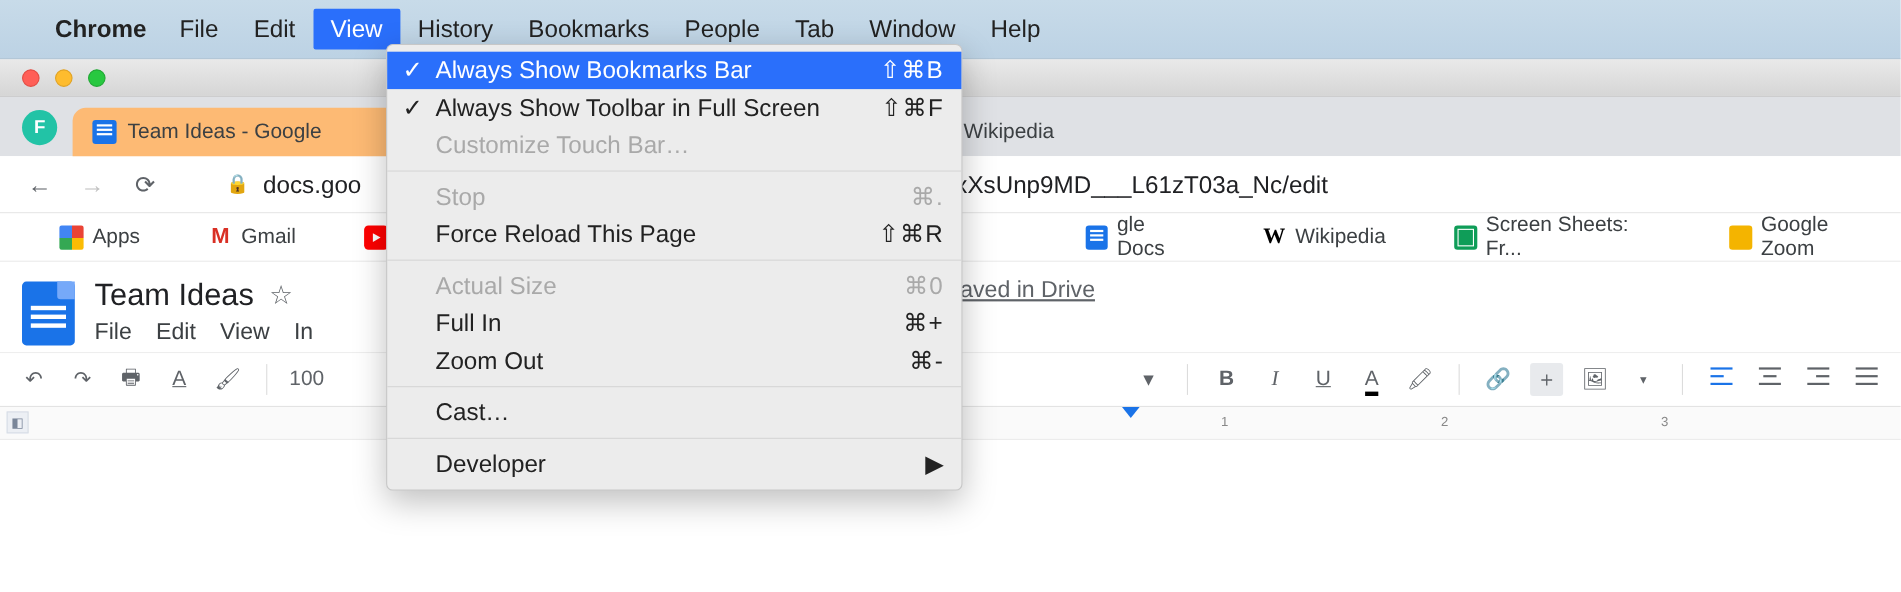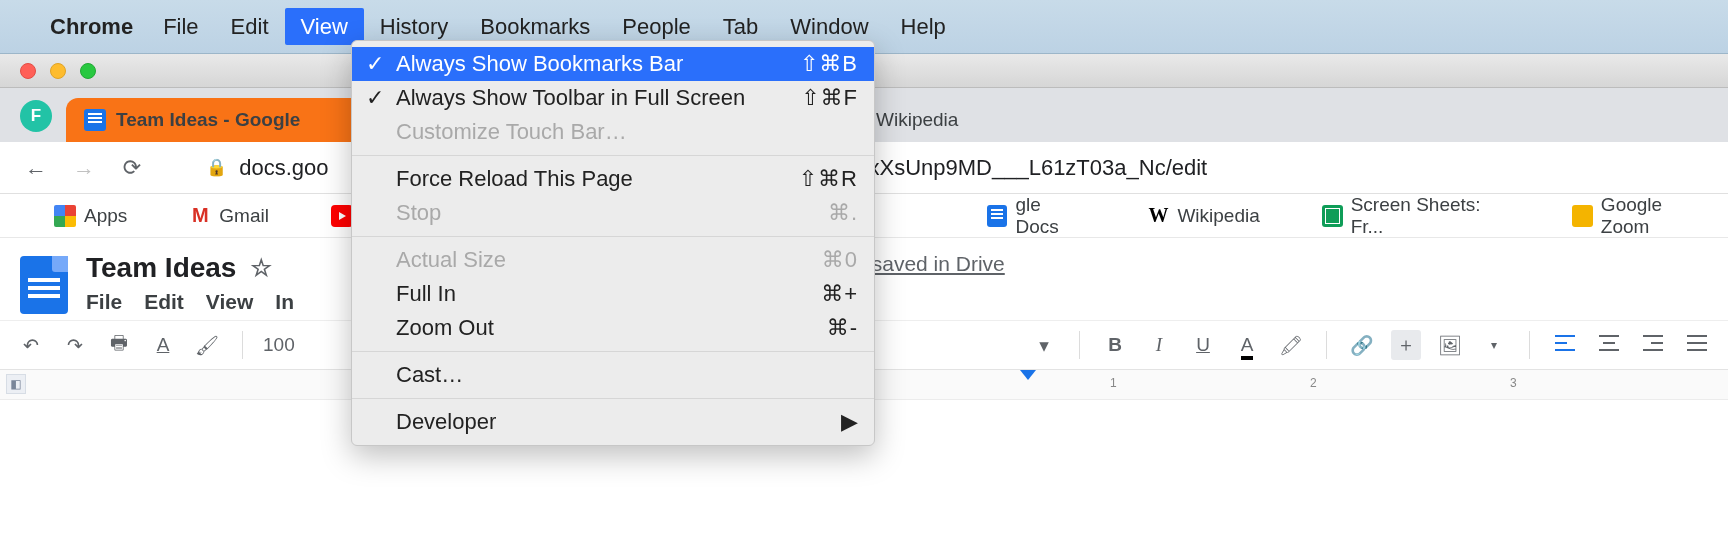--- a/index.html
+++ b/index.html
@@ -16,21 +16,21 @@
   .titlebar { height: 34px; background: linear-gradient(#e9e9e9,#d6d6d6); border-bottom: 1px solid #bcbcbc; display:flex; align-items:center; padding-left:20px; gap:14px;}
   .dot { width:16px; height:16px; border-radius:50%; }
   .dot.red{background:#ff5f57;border:1px solid #e24d44;}
   .dot.yellow{background:#febc2e;border:1px solid #e0a326;}
   .dot.green{background:#28c840;border:1px solid #22a835;}
 
   
   .tabstrip { height: 54px; background: #dfe1e5; display:flex; align-items:flex-end; padding-left: 14px; }
   .avatar { width:32px;height:32px;border-radius:50%;background:#22c3a6;color:#fff;display:flex;align-items:center;justify-content:center;font-weight:600;margin:0 14px 10px 6px;font-size:17px;}
   .tab { height: 44px; display:flex; align-items:center; padding:0 18px; gap:10px; font-size:19px; color:#3c4043; min-width:380px; position:relative;}
-  .tab.active { background:#f97316; border-top-left-radius:12px; border-top-right-radius:12px;font-weight:bold; }
+  .tab.active { background:#fdba74; border-top-left-radius:12px; border-top-right-radius:12px; }
   .tab .close { margin-left:auto; font-size:18px; color:#5f6368;}
   .favicon { width:22px; height:22px; display:flex; align-items:center; justify-content:center; font-size:14px;}
   .favicon.docs { background:#1a73e8; border-radius:3px; position:relative; }
   .favicon.docs::after{content:"";position:absolute;top:4px;left:4px;right:4px;height:2px;background:#fff;box-shadow:0 4px 0 #fff,0 8px 0 #fff;}
   .favicon.youtube{background:#ff0000;border-radius:4px;color:#fff;}
   .favicon.youtube::after{content:"";width:0;height:0;border-left:7px solid #fff;border-top:4px solid transparent;border-bottom:4px solid transparent;margin-left:2px;}
   .favicon.wikipedia{color:#000;font-family:Georgia,serif;font-weight:700;font-size:20px;}
 
   
   .navrow { height:52px; background:#fff; border-bottom:1px solid #e0e0e0; display:flex; align-items:center; padding:0 22px; gap:20px; font-size:22px; color:#5f6368;}
@@ -47,21 +47,21 @@
   .bmicon.sheets{background:#0f9d58;border-radius:3px;position:relative;}
   .bmicon.sheets::after{content:"";position:absolute;inset:3px;border:1px solid #fff;}
   .bmicon.slides{background:#f4b400;border-radius:3px;}
 
   
   .docs-area{position:relative; background:#fff;}
   .docs-header{display:flex;align-items:flex-start;padding:14px 20px 6px 20px;gap:18px;}
   .docs-logo{width:48px;height:58px;background:#1a73e8;border-radius:4px;position:relative;margin-top:4px;}
   .docs-logo::before{content:"";position:absolute;right:0;top:0;width:16px;height:16px;background:#76a9f9;border-bottom-left-radius:3px;}
   .docs-logo::after{content:"";position:absolute;left:8px;right:8px;top:22px;height:4px;background:#fff;box-shadow:0 8px 0 #fff,0 16px 0 #fff;}
-  .docs-titles{display:flex;flex-direction:column;gap:6px;font-weight:bold;}
+  .docs-titles{display:flex;flex-direction:column;gap:6px;}
   .title-row{display:flex;align-items:center;gap:14px;}
   .doc-title{font-size:28px;color:#202124;}
   .star{font-size:24px;color:#5f6368;}
   .docs-menus{display:flex;gap:22px;font-size:21px;color:#3c4043;}
   .saved-link{color:#5f6368;text-decoration:underline;margin-left:520px;font-size:21px;}
 
   
   .docs-toolbar{height:50px;border-top:1px solid #eee;border-bottom:1px solid #e3e3e3;display:flex;align-items:center;padding:0 16px;gap:14px;color:#5f6368;font-size:19px;}
   .sep{width:1px;height:28px;background:#dcdcdc;margin:0 6px;}
   .tbtn{min-width:30px;text-align:center;cursor:pointer;}
@@ -243,28 +243,28 @@
     </div>
     <div class="dd-item">
       <span class="check">✓</span>
       <span>Always Show Toolbar in Full Screen</span>
       <span class="shortcut">⇧⌘F</span>
     </div>
     <div class="dd-item disabled">
       <span>Customize Touch Bar…</span>
     </div>
     <div class="dd-sep"></div>
-    <div class="dd-item">
-      <span>Force Reload This Page</span>
-      <span class="shortcut">⇧⌘R</span>
-    </div>
     <div class="dd-item disabled">
       <span>Stop</span>
       <span class="shortcut">⌘.</span>
     </div>
+    <div class="dd-item">
+      <span>Force Reload This Page</span>
+      <span class="shortcut">⇧⌘R</span>
+    </div>
     <div class="dd-sep"></div>
     <div class="dd-item disabled">
       <span>Actual Size</span>
       <span class="shortcut">⌘0</span>
     </div>
     <div class="dd-item">
       <span>Full In</span>
       <span class="shortcut">⌘+</span>
     </div>
     <div class="dd-item">

